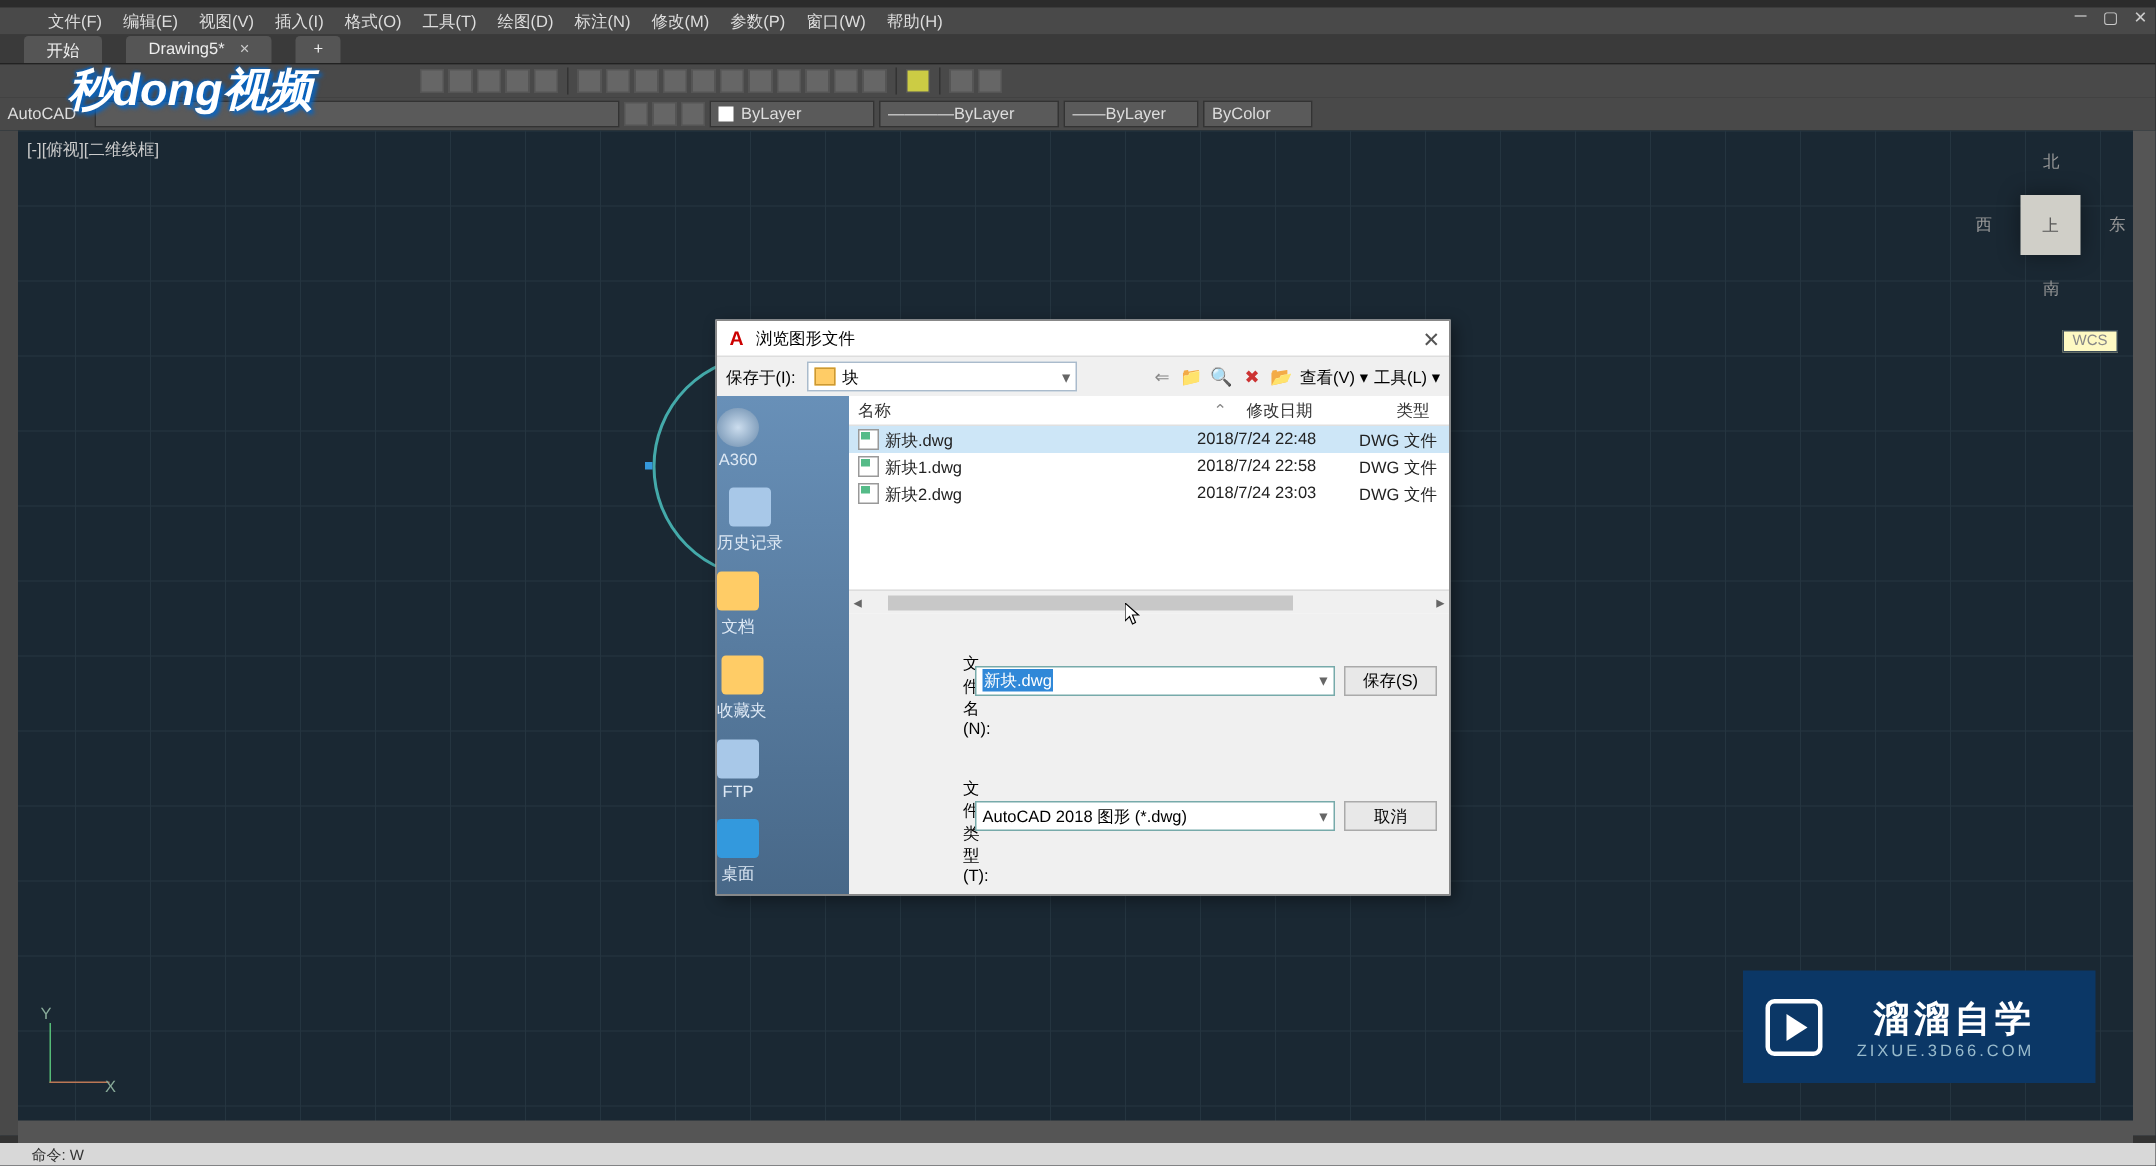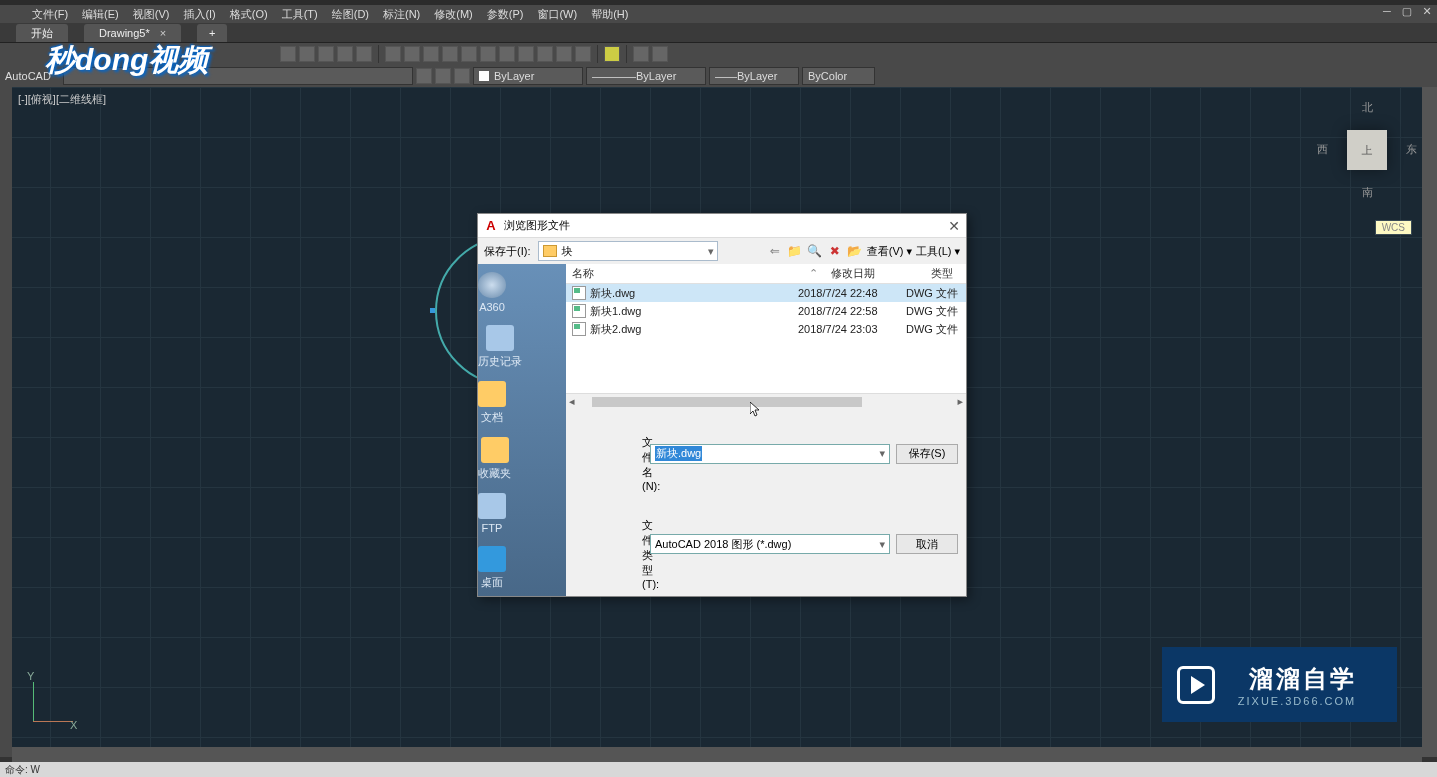--- a/index.html
+++ b/index.html
@@ -26,21 +26,21 @@
 .viewcube .dir{position:absolute;color:#999;font-size:11px;}
 .viewcube .n{top:0;left:45px;}
 .viewcube .s{bottom:0;left:45px;}
 .viewcube .w{top:42px;left:0;}
 .viewcube .e{top:42px;right:0;}
 .viewcube .cube{position:absolute;top:30px;left:30px;width:40px;height:40px;background:#d0cfc8;display:flex;align-items:center;justify-content:center;color:#555;box-shadow:0 0 15px rgba(0,0,0,0.4);}
 .wcs-badge{position:absolute;top:220px;right:25px;color:#888;background:#fef9c3;padding:1px 6px;border:1px solid #3a4a55;font-size:10px;}
 .ucs{position:absolute;bottom:40px;left:25px;color:#8a9;}
 .ucs .yaxis{position:absolute;bottom:15px;left:8px;border-left:1px solid #5b7;height:40px;}
 .ucs .xaxis{position:absolute;bottom:15px;left:8px;border-top:1px solid #b75;width:40px;}
-.cmdbar{position:absolute;bottom:0;left:0;right:0;height:15px;background:#d8d8d8;color:#333;padding:0 5px;font-size:10px;display:flex;align-items:center;}
+.cmdbar{position:absolute;bottom:0;left:0;right:0;height:15px;background:#d8d8d8;color:#333;padding:0 21px;font-size:10px;display:flex;align-items:center;}
 .scrollbar-v{position:absolute;right:0;top:87px;width:15px;bottom:20px;background:#555;}
 .scrollbar-h{position:absolute;bottom:15px;left:12px;right:15px;height:15px;background:#555;}
 
 
 .dialog{position:absolute;top:213px;left:477px;width:490px;height:384px;background:#f0f0f0;border:1px solid #888;box-shadow:3px 3px 10px rgba(0,0,0,0.4);display:flex;flex-direction:column;}
 .dlg-title{height:24px;display:flex;align-items:center;padding:0 6px;background:#fff;border-bottom:1px solid #ddd;}
 .dlg-title .a-logo{width:14px;height:14px;margin-right:6px;display:flex;align-items:center;justify-content:center;color:#c00;font-weight:bold;font-size:13px;}
 .dlg-title .close{margin-left:auto;cursor:pointer;color:#555;font-size:14px;}
 .dlg-toolbar{height:26px;display:flex;align-items:center;padding:0 6px;background:#f0f0f0;gap:4px;}
 .dlg-toolbar .lbl{margin-right:4px;}

